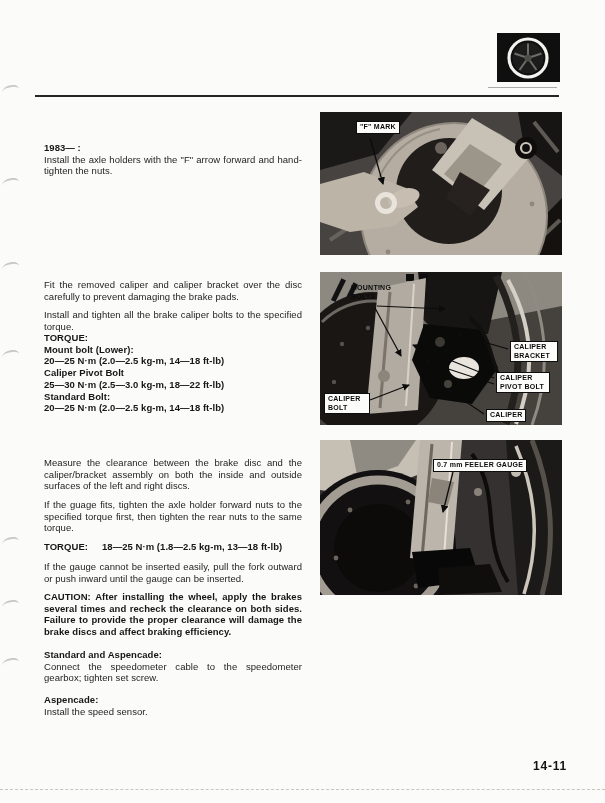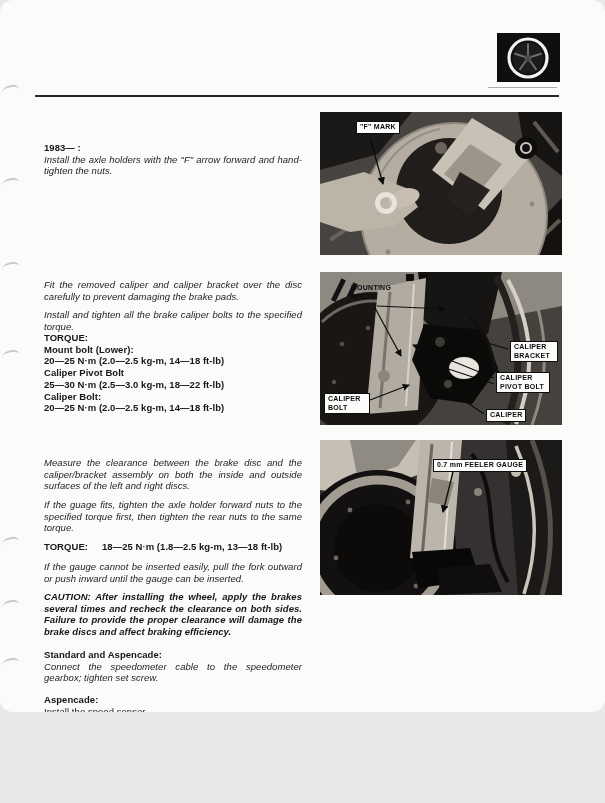--- a/index.html
+++ b/index.html
@@ -1,19 +1,19 @@
 <!DOCTYPE html>
 <html><head>
 <meta charset="utf-8">
 <style>
   html,body { margin:0; padding:0; background:#e8e8e8; }
   .page {
-    position:relative; width:605px; height:712px; margin:0 auto;
+    position:relative; width:605px; height:803px; margin:0 auto;
     background:#fbfbf9; overflow:hidden;
-    font-family:"Liberation Sans", sans-serif; color:#1d1d1d;border-radius:13px;
+    font-family:"Liberation Sans", sans-serif; color:#1d1d1d;
   }
   
   .edge-mark {
     position:absolute; left:2px; width:17px; height:5px;
     border-top:2px solid #bcbcbc; border-radius:60% 40% 0 0 / 100% 60% 0 0;
     transform:rotate(-4deg); opacity:.8;
   }
   .bottom-scan-line {
     position:absolute; left:0; top:789px; width:605px; height:0;
     border-top:1.5px dashed #bdbdb8; opacity:.85;
@@ -27,21 +27,21 @@
     position:absolute; left:35px; top:95px; width:524px; height:2.4px;
     background:#262626;
   }
   .rule-faint {
     position:absolute; left:488px; top:87px; width:69px; height:1px;
     background:#ababab;
   }
   
   .tblock { position:absolute; left:44px; width:258px; font-size:9.5px; line-height:11.7px; letter-spacing:.05px; }
   .tblock p { margin:0; }
-  .just { text-align:justify;font-style:italic; }
+  .just { text-align:justify; }
   .b { font-weight:bold; color:#161616; }
   .torqline { white-space:nowrap; }
   .tq-gap { display:inline-block; width:14px; }
   
   .fig { position:absolute; left:320px; width:242px; overflow:hidden; background:#3c3936; }
   .fig svg { position:absolute; left:0; top:0; }
   .phlabel {
     position:absolute; background:#fcfcfa; border:1px solid #0d0d0d; color:#0b0b0b;
     font-size:7px; font-weight:bold; line-height:8.6px; padding:1px 3px;
     letter-spacing:.25px; white-space:nowrap; z-index:3;
@@ -95,21 +95,21 @@
   <div class="tblock" style="top:309px">
     <p class="just">Install and tighten all the brake caliper bolts to the specified torque.</p>
   </div>
 
   <div class="tblock" style="top:332px">
     <p class="b torqline">TORQUE:</p>
     <p class="b torqline">Mount bolt (Lower):</p>
     <p class="b torqline">20—25 N·m (2.0—2.5 kg-m, 14—18 ft-lb)</p>
     <p class="b torqline">Caliper Pivot Bolt</p>
     <p class="b torqline">25—30 N·m (2.5—3.0 kg-m, 18—22 ft-lb)</p>
-    <p class="b torqline">Caliper Bolt:</p>
+    <p class="b torqline">Standard Bolt:</p>
     <p class="b torqline">20—25 N·m (2.0—2.5 kg-m, 14—18 ft-lb)</p>
   </div>
 
   <div class="tblock" style="top:457px">
     <p class="just">Measure the clearance between the brake disc and the caliper/bracket assembly on both the inside and outside surfaces of the left and right discs.</p>
   </div>
 
   <div class="tblock" style="top:499px">
     <p class="just">If the guage fits, tighten the axle holder forward nuts to the specified torque first, then tighten the rear nuts to the same torque.</p>
   </div>

